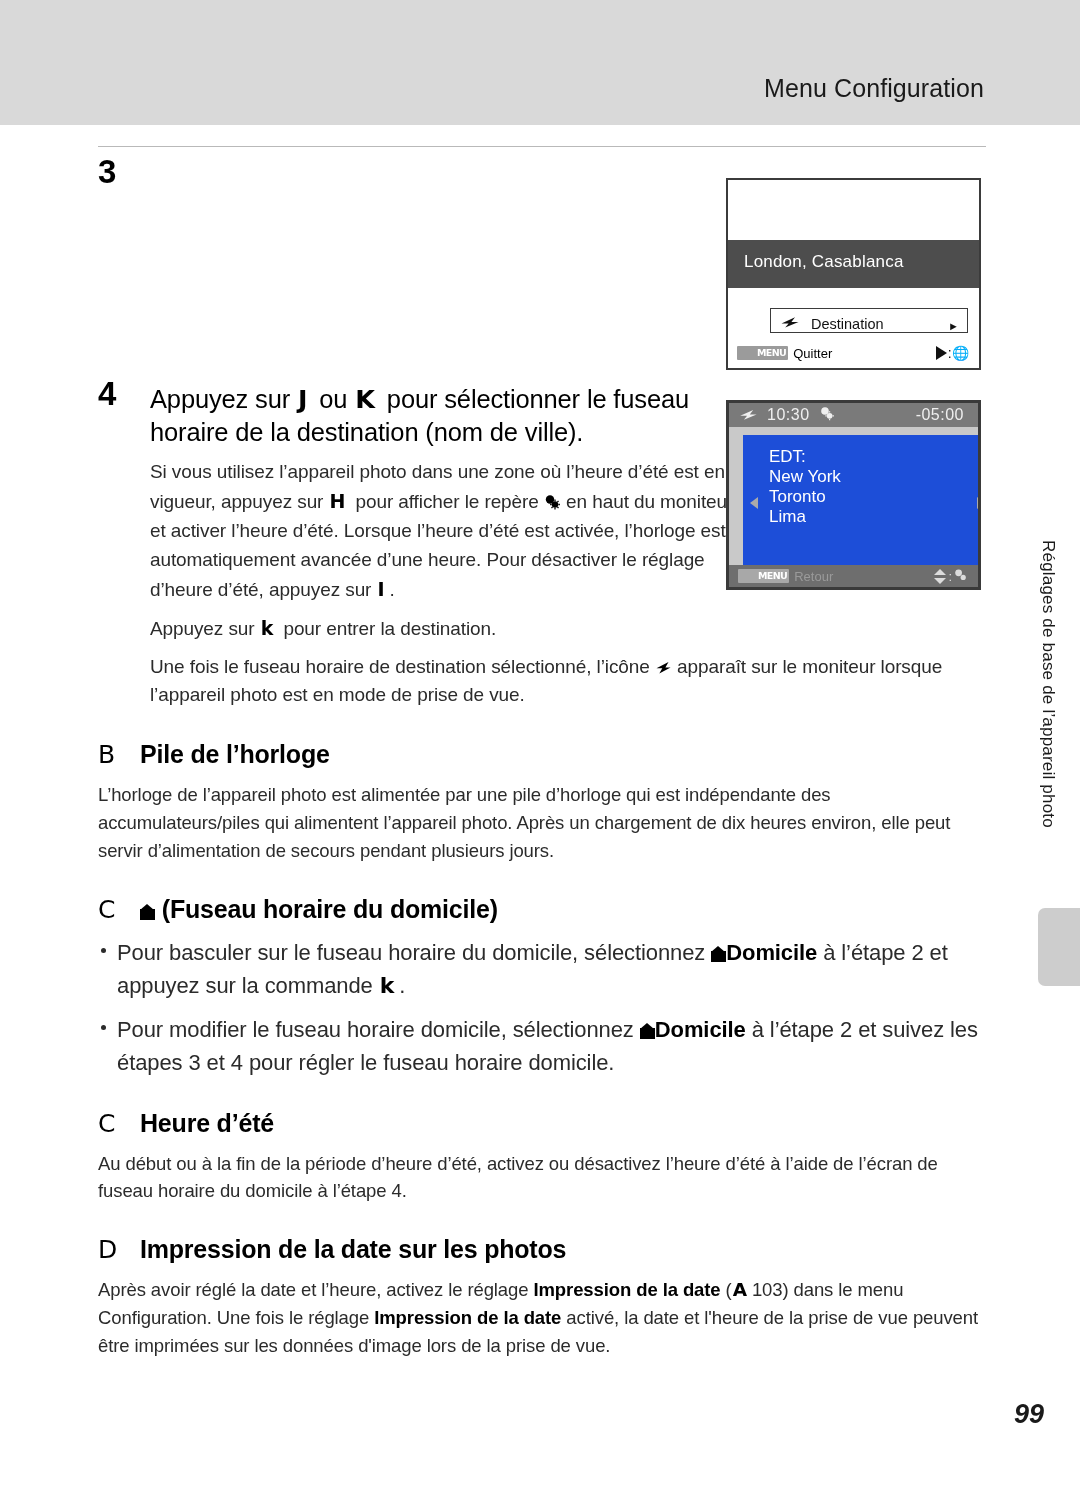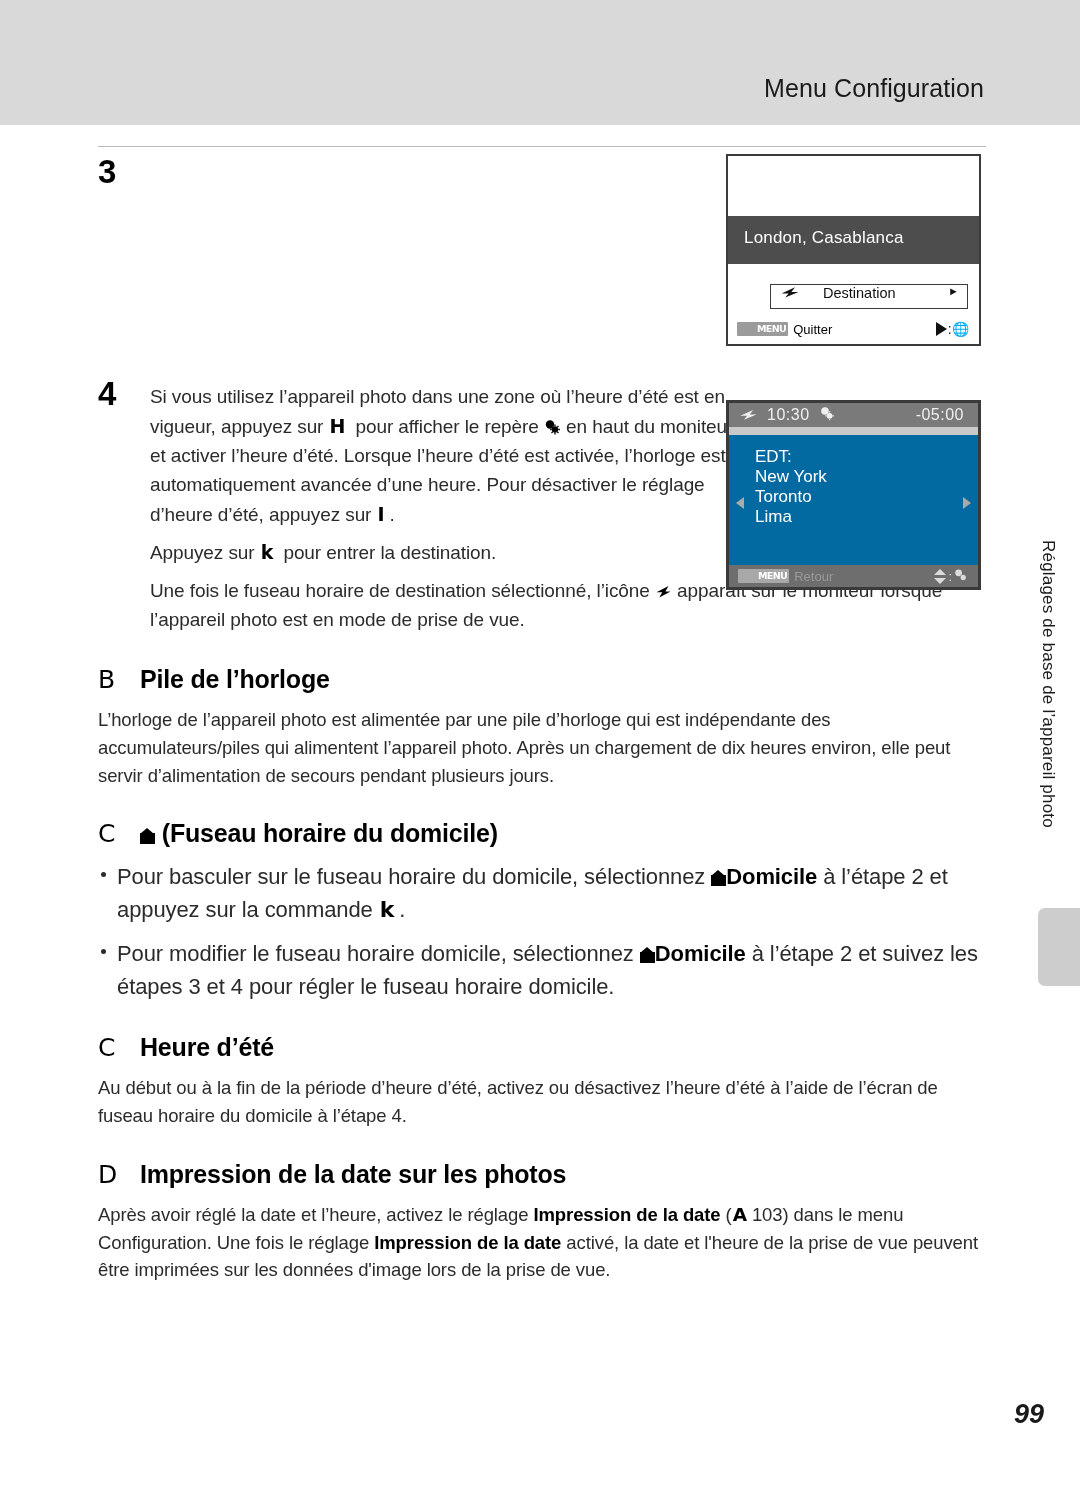--- a/index.html
+++ b/index.html
@@ -121,21 +121,21 @@
     border-left: 7.5px solid transparent;
     border-right: 7.5px solid transparent;
     border-bottom: 6px solid #000;
   }
   .ico-dst { font-size: 18px; }
 
   
   .screen1 {
     position: absolute;
     left: 726px;
-    top: 154px;
+    top: 178px;
     width: 255px;
     height: 192px;
     background: #ffffff;
     border: 2px solid #3b3b3b;
     box-sizing: border-box;
   }
   .s1-highlight {
     position: absolute;
     left: 0; top: 60px;
     width: 100%;
@@ -153,22 +153,21 @@
   .s1-row {
     position: absolute;
     left: 42px;
     top: 128px;
     width: 198px;
     height: 25px;
     border: 1.5px solid #3b3b3b;
     box-sizing: border-box;
     background: #fff;
     display: flex;
-    align-items: flex-start;
-    gap: 12px;
+    align-items: flex-end;
   }
   .s1-row .plane {
     margin-left: 9px;
     font-size: 16px;
     color: #111;
     line-height: 1;
   }
   .s1-row .rlabel {
     margin-left: 11px;
     font-size: 14.5px;
@@ -243,24 +242,24 @@
     align-items: center;
     color: #efefef;
     font-size: 16px;
   }
   .s2-topbar .tb-plane { margin-left: 10px; font-size: 15px; }
   .s2-topbar .tb-time { margin-left: 9px; letter-spacing: .5px; }
   .s2-topbar .tb-sun  { margin-left: 9px; font-size: 15px; }
   .s2-topbar .tb-off  { margin-left: auto; margin-right: 14px; letter-spacing: .5px; }
   .s2-map {
     position: absolute;
-    left: 0; top: 32px;
+    left: 14px; top: 32px;
     width: 100%;
     bottom: 22px;
-    background: #0369a1;
+    background: #1d4ed8;
   }
   .s2-cities {
     position: absolute;
     left: 26px;
     top: 12px;
     color: #ffffff;
     font-size: 17px;
     line-height: 1.17;
   }
   .s2-arrow-l, .s2-arrow-r {
@@ -396,20 +395,21 @@
 
   <div class="rule"></div>
 
   <div class="step step3">
     <div class="step-num">3</div>
   </div>
 
   <div class="step step4">
     <div class="step-num">4</div>
     <div class="step-body">
+      <div class="step-title step4-narrow"><span>Appuyez sur </span><span class="sym">J</span><span> ou </span><span class="sym">K</span><span> pour sélectionner le fuseau horaire de la destination (nom de ville).</span></div>
 
       <div class="step-text">
         <p class="step4-narrow" style="width:600px"><span>Si vous utilisez l’appareil photo dans une zone où l’heure d’été est en vigueur, appuyez sur </span><span class="sym">H</span><span> pour afficher le repère </span><span class="ico" aria-hidden="true"><svg width="17" height="16" viewBox="0 0 17 16">
                 <circle cx="6" cy="5.5" r="4.2" fill="#000"></circle>
                 <g fill="#000">
                   <circle cx="11" cy="10.5" r="3.2"></circle>
                   <g stroke="#000" stroke-width="1.3">
                     <line x1="11" y1="5.6" x2="11" y2="7.2"></line>
                     <line x1="11" y1="13.8" x2="11" y2="15.4"></line>
                     <line x1="6.1" y1="10.5" x2="7.7" y2="10.5"></line>

